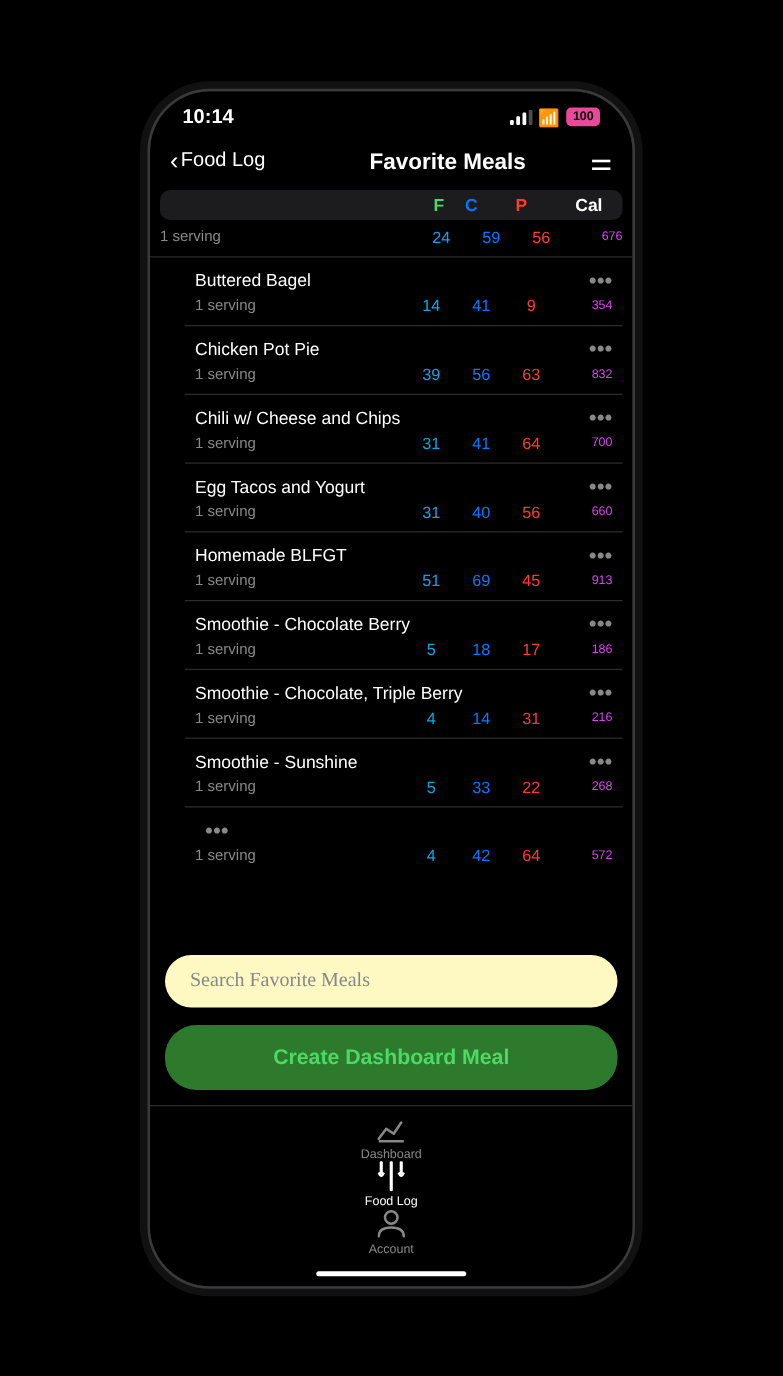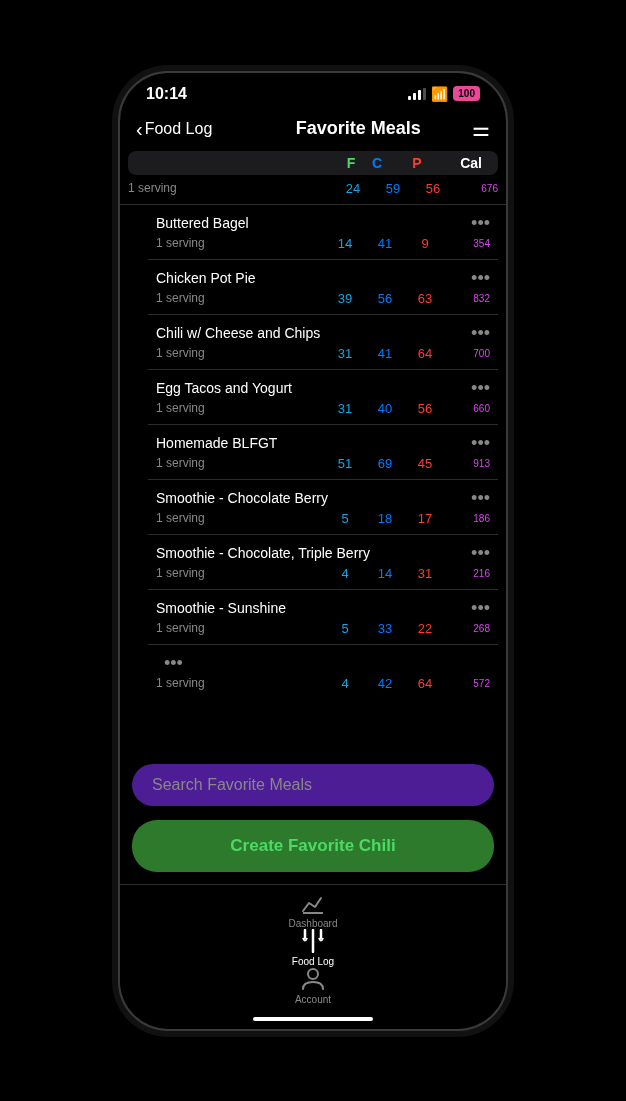--- a/index.html
+++ b/index.html
@@ -179,27 +179,28 @@
     .first-item-row {
       display: flex;
       align-items: center;
     }
     
     .search-container {
       padding: 8px 12px;
       flex-shrink: 0;
     }
     .search-bar {
-      background: #4c1d95;
+      background: #fef9c3;
       border-radius: 25px;
       padding: 12px 20px;
       color: #888;
       font-size: 16px;
       width: 100%;
       text-align: left;
+      font-family: Liberation Serif, serif;
     }
     
     .create-btn-container {
       padding: 6px 12px 12px;
       flex-shrink: 0;
     }
     .create-btn {
       background: #2d7a2d;
       border-radius: 25px;
       padding: 16px;
@@ -419,21 +420,21 @@
         </div>
 
       <div class="search-container">
         <div class="search-bar">
           <span>Search Favorite Meals</span>
         </div>
       </div>
 
       <div class="create-btn-container">
         <div class="create-btn">
-          <span class="create-btn-text">Create Favorite Chili</span>
+          <span class="create-btn-text">Create Dashboard Meal</span>
         </div>
       </div>
 
       <div class="bottom-nav">
         <div class="nav-item">
           <svg width="24" height="22" viewBox="0 0 24 22" fill="none">
             <polyline points="2,18 8,10 14,14 20,5" stroke="#888" stroke-width="2" fill="none" stroke-linecap="round" stroke-linejoin="round"></polyline>
             <line x1="2" y1="20" x2="22" y2="20" stroke="#888" stroke-width="2"></line>
           </svg>
           <span class="nav-label">Dashboard</span>

